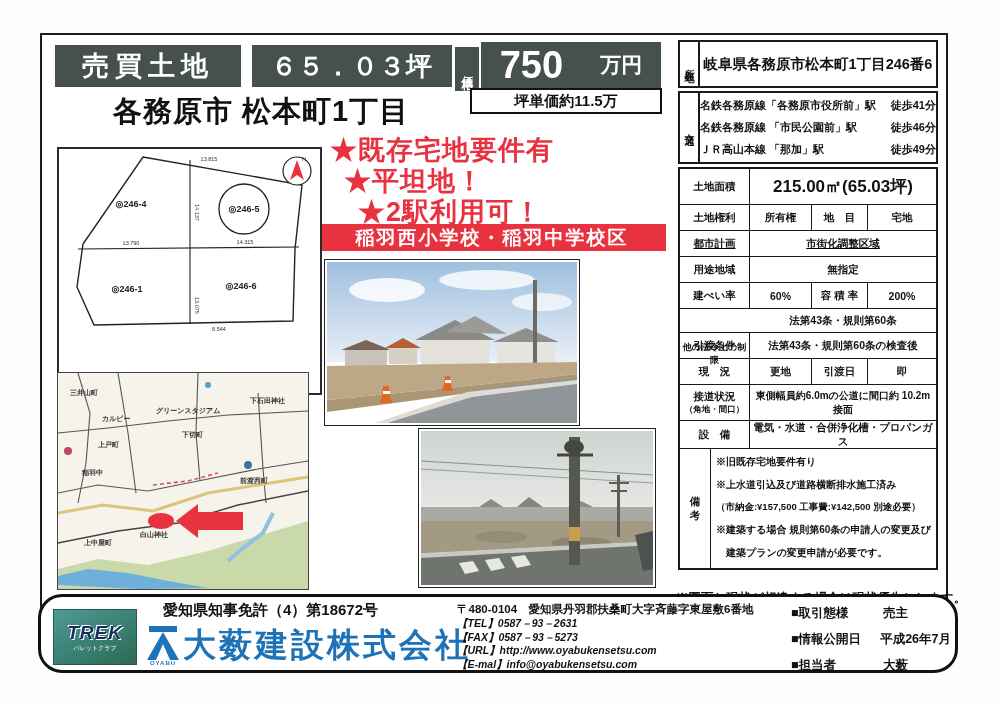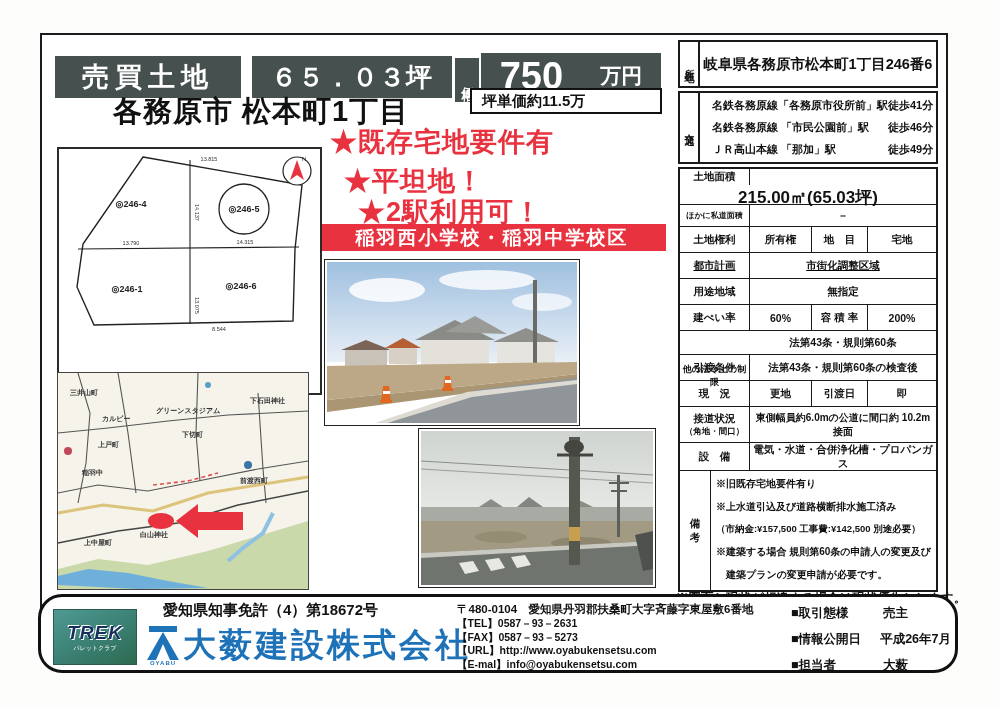--- a/index.html
+++ b/index.html
@@ -4,48 +4,48 @@
 <style>
   * { margin:0; padding:0; box-sizing:border-box; }
   html,body { width:1000px; height:707px; background:#ffffff; font-family:"Liberation Sans",sans-serif; }
   .page { position:relative; width:1000px; height:707px; background:#fdfdfc; overflow:hidden; }
   .abs { position:absolute; }
 
   
   .main-frame { left:40px; top:33px; width:908px; height:575px; border:2px solid #1c1c1c; background:#fff; }
 
   
-  .darkbox { background:#46514f; color:#fff; font-weight:bold; display:flex; align-items:center; justify-content:center;margin-top:11px; }
+  .darkbox { background:#46514f; color:#fff; font-weight:bold; display:flex; align-items:center; justify-content:center; }
   .sale-type { left:55px; top:45px; width:186px; height:42px; font-size:27px; letter-spacing:6px; }
   .tsubo-box { left:252px; top:45px; width:200px; height:42px; font-size:26px; letter-spacing:1px; }
   .price-label { left:455px; top:47px; width:24px; height:44px; font-size:12px; writing-mode:vertical-rl; letter-spacing:2px; padding:2px 0; }
   .price-box { left:481px; top:42px; width:180px; height:46px; justify-content:space-around; }
   .price-value { font-size:38px; line-height:1; }
   .price-unit { font-size:21px; }
-  .unit-price { left:470px; top:88px; width:192px; height:26px; background:#fff; border:2px solid #111; display:flex; align-items:center; justify-content:flex-start; padding:0 10px; font-weight:bold; font-size:15px; color:#111; }
+  .unit-price { left:470px; top:88px; width:192px; height:26px; background:#fff; border:2px solid #111; display:flex; align-items:center; justify-content:center; padding:0 10px; font-weight:bold; font-size:15px; color:#111; }
   .town-title { left:113px; top:92px; width:360px; font-size:29px; font-weight:bold; color:#111; letter-spacing:1px; white-space:nowrap; }
 
   
   .star { position:absolute; color:#e8323f; font-weight:bold; font-size:27px; white-space:nowrap; letter-spacing:1px; }
   .school-banner { left:318px; top:224px; width:348px; height:27px; background:#e8323f; color:#fff; font-weight:bold; font-size:19px; display:flex; align-items:center; justify-content:center; letter-spacing:2px; }
 
   
   .site-plan { left:57px; top:147px; width:265px; height:248px; border:2px solid #2a2a2a; background:#fff; }
   .map-box { left:57px; top:372px; width:252px; height:218px; border:1px solid #444; background:#f6f3ea; }
   .photo { border:1px solid #222; background:#fff; padding:2px; }
   .photo1 { left:324px; top:259px; width:256px; height:167px; }
   .photo2 { left:418px; top:428px; width:238px; height:160px; }
 
   
   .rp-box { position:absolute; border:2px solid #1a1a1a; background:#fff; display:flex; }
   .rp-vlabel { writing-mode:vertical-rl; font-size:10px; font-weight:bold; display:flex; align-items:center; justify-content:center; border-right:2px solid #1a1a1a; width:20px; letter-spacing:2px; color:#111; }
   .loc-box { left:678px; top:40px; width:260px; height:48px; }
   .loc-value { flex:1; display:flex; align-items:center; justify-content:center; font-weight:bold; font-size:14.5px; color:#111; }
   .access-box { left:678px; top:91px; width:260px; height:73px; }
-  .access-lines { flex:1; display:flex; flex-direction:column; justify-content:space-around; padding:2px 12px;text-align:center; }
+  .access-lines { flex:1; display:flex; flex-direction:column; justify-content:space-around; padding:2px 0;text-align:center; }
   .access-line { display:flex; justify-content:space-between; font-size:11px; font-weight:bold; color:#111; white-space:nowrap; }
   .spec-table { left:678px; top:167px; width:260px; border:2px solid #1a1a1a; background:#fff; }
   .srow { display:flex; border-bottom:1.5px solid #1a1a1a; align-items:stretch; }
   .srow:last-child { border-bottom:none; }
   .slabel { width:70px; border-right:1.5px solid #1a1a1a; display:flex; flex-direction:column; align-items:center; justify-content:center; font-size:10.5px; font-weight:bold; color:#111; text-align:center; padding:1px; }
   .sval { flex:1; display:flex; align-items:center; justify-content:center; font-size:10.5px; font-weight:bold; color:#111; text-align:center; padding:1px 2px; }
   .smid { border-right:1.5px solid #1a1a1a; }
   .area-val { font-size:17px; }
   .tiny { font-size:8px; }
   .remarks-val { flex-direction:column; align-items:flex-start; justify-content:flex-start; padding:6px 5px; gap:9px; }
@@ -56,21 +56,21 @@
   .footer-bar { left:38px; top:594px; width:920px; height:79px; border:3px solid #111; border-radius:24px; background:#fff; }
   .trek-logo { left:12px; top:12px; width:84px; height:56px; background:linear-gradient(150deg,#4e9a93 0%,#3a7f72 55%,#2d6b50 100%); border:1px solid #2a5a50; display:flex; flex-direction:column; align-items:center; justify-content:center; }
   .trek-main { font-size:19px; font-weight:bold; font-style:italic; color:#16305e; text-shadow:1px 1px 0 #fff,-1px -1px 0 #fff; letter-spacing:1px; }
   .trek-sub { font-size:6px; color:#fff; }
   .license { left:122px; top:4px; font-size:15px; font-weight:bold; color:#111; white-space:nowrap; }
   .oyabu-mark { left:98px; top:27px; width:48px; height:46px; display:flex; flex-direction:column; align-items:center; }
   .oyabu-sub { font-size:6px; font-weight:bold; color:#1e72b8; letter-spacing:1px; }
   .company-name { left:142px; top:26px; font-size:33px; font-weight:bold; color:#1e72b8; letter-spacing:3px; white-space:nowrap; }
   .addr-col { left:416px; top:5px; width:330px; color:#111; }
   .addr-postal { font-size:11.5px; font-weight:bold; white-space:nowrap; }
-  .addr-line { font-size:10.5px; font-weight:bold; line-height:1.3; white-space:nowrap; }
+  .addr-line { font-size:10.5px; font-weight:bold; line-height:1.3; white-space:nowrap;font-style:italic; }
   .info-col { left:750px; top:8px; width:160px; }
   .info-row { display:flex; margin-bottom:9px; font-size:12.5px; font-weight:bold; color:#111; white-space:nowrap; }
   .info-row .lab { width:92px; }
 
   svg text { font-family:"Liberation Sans",sans-serif; }
 </style>
 </head>
 <body>
 
 <div class="page">
@@ -83,21 +83,21 @@
   <div class="abs darkbox price-box">
     <span class="price-value">750</span>
     <span class="price-unit">万円</span>
   </div>
   <div class="abs unit-price">
     <span>坪単価</span>
     <span>約11.5万</span>
   </div>
   <div class="abs town-title">各務原市 松本町1丁目</div>
 
-  <div class="star" style="left:330px; top:124px;">★既存宅地要件有</div>
+  <div class="star" style="left:330px; top:132px;">★既存宅地要件有</div>
   <div class="star" style="left:344px; top:163px;">★平坦地！</div>
   <div class="star" style="left:358px; top:194px;">★2駅利用可！</div>
   <div class="abs school-banner">稲羽西小学校・稲羽中学校区</div>
 
   <div class="abs site-plan">
     <svg width="261" height="215" viewBox="0 0 261 215">
       <polygon points="84,8 243,36 236,100 234,172 35,176 18,138 24,95" fill="#ffffff" stroke="#222" stroke-width="1.4"></polygon>
       <line x1="131" y1="11" x2="131" y2="175" stroke="#222" stroke-width="1.1"></line>
       <line x1="19" y1="100" x2="240" y2="98" stroke="#222" stroke-width="1.1"></line>
       <circle cx="185" cy="60" r="25" fill="none" stroke="#222" stroke-width="1.3"></circle>
@@ -240,27 +240,23 @@
         <span>徒歩46分</span>
       </div>
       <div class="access-line">
         <span>ＪＲ高山本線 「那加」駅</span>
         <span>徒歩49分</span>
       </div>
     </div>
   </div>
 
   <div class="abs spec-table">
-    <div class="srow" style="height:36px;flex-direction:column;">
+    <div class="srow" style="height:36px;">
       <div class="slabel">土地面積</div>
       <div class="sval area-val">215.00㎡(65.03坪)</div>
-    </div>
-    <div class="srow" style="height:22px;">
-      <div class="slabel tiny">ほかに私道面積</div>
-      <div class="sval">－</div>
     </div>
     <div class="srow" style="height:26px;">
       <div class="slabel">土地権利</div>
       <div class="sval smid" style="max-width:62px;">所有権</div>
       <div class="sval smid" style="max-width:56px;">地　目</div>
       <div class="sval">宅地</div>
     </div>
     <div class="srow" style="height:26px;text-decoration:underline;">
       <div class="slabel">都市計画</div>
       <div class="sval">市街化調整区域</div>

